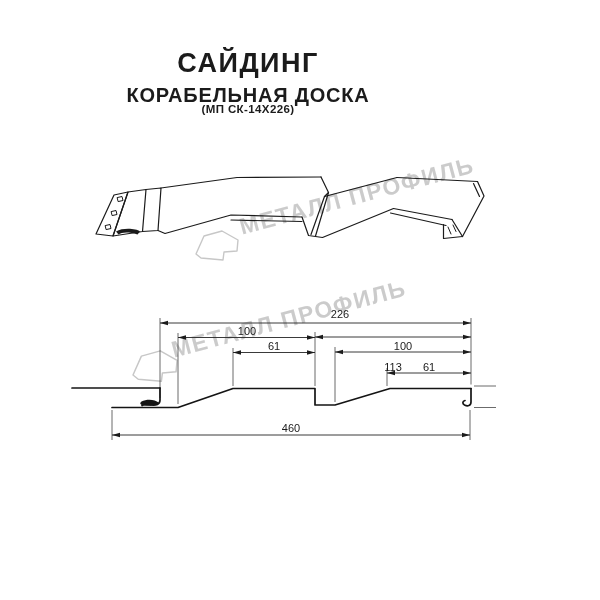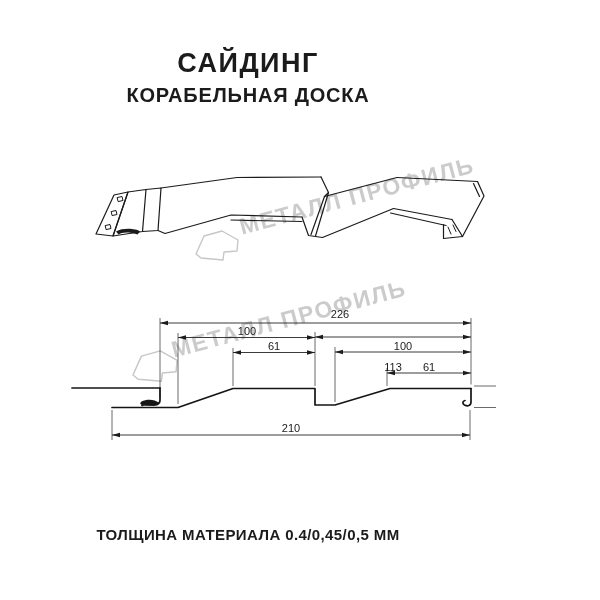--- a/index.html
+++ b/index.html
@@ -26,20 +26,21 @@
   .d260{left:291px;top:422px;}
   .d14{left:501px;top:390px;transform:translateX(-50%) rotate(-90deg);}
 </style>
 </head>
 <body>
 
 <div class="page">
 
   <div class="hdr title">САЙДИНГ</div>
   <div class="hdr subtitle">КОРАБЕЛЬНАЯ ДОСКА</div>
+  <div class="hdr model">(МП СК-14Х226)</div>
 
   <div class="wm wm1">МЕТАЛЛ ПРОФИЛЬ</div>
   <div class="wm wm2">МЕТАЛЛ ПРОФИЛЬ</div>
 
   <svg class="art" width="600" height="600" viewBox="0 0 600 600">
 
     <g stroke="#c7c7c7" stroke-width="1.4" fill="none" stroke-linejoin="round">
       <path d="m196,254 l8,-18 l18,-5 l16,9 l-1,11 l-13,1 l-1,8 l-22,-2 z"></path>
       <path transform="translate(133,375) scale(1.05)" d="m0,0 l8,-18 l18,-5 l16,9 l-1,11 l-13,1 l-1,8 l-22,-2 z"></path>
     </g>
@@ -130,17 +131,16 @@
       <path fill="#141414" stroke="none" d="M141.5,401.5 C147,398.5 155.5,399.5 158.5,402.5 C159,405 151,406.5 144,405.5 C140.5,405 139,403.5 141.5,401.5 Z"></path>
     </g>
   </svg>
 
   <span class="dim d226">226</span>
   <span class="dim d100L">100</span>
   <span class="dim d61L">61</span>
   <span class="dim d113">113</span>
   <span class="dim d100R">100</span>
   <span class="dim d61R">61</span>
-  <span class="dim d260">210</span>
+  <span class="dim d260">460</span>
   <span class="dim d14">14</span>
 
-  <div class="hdr caption">ТОЛЩИНА МАТЕРИАЛА 0.4/0,45/0,5 ММ</div>
 </div>
 
 </body></html>

